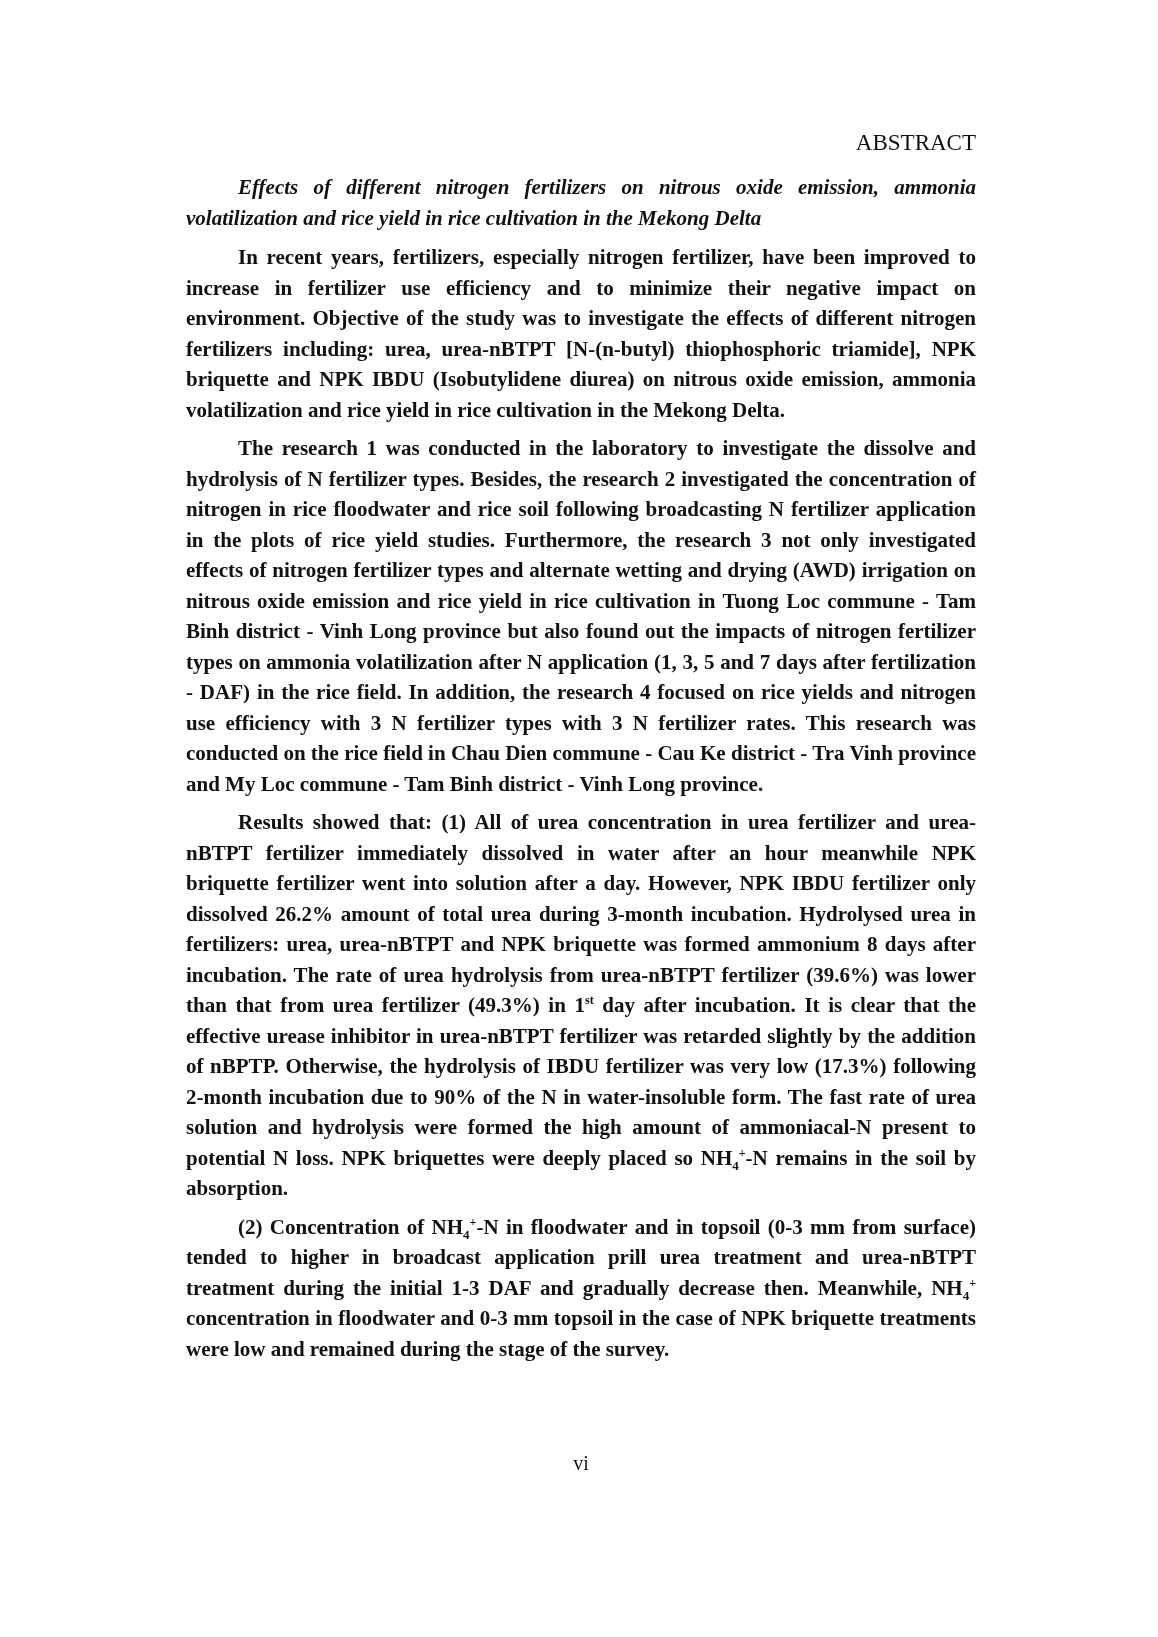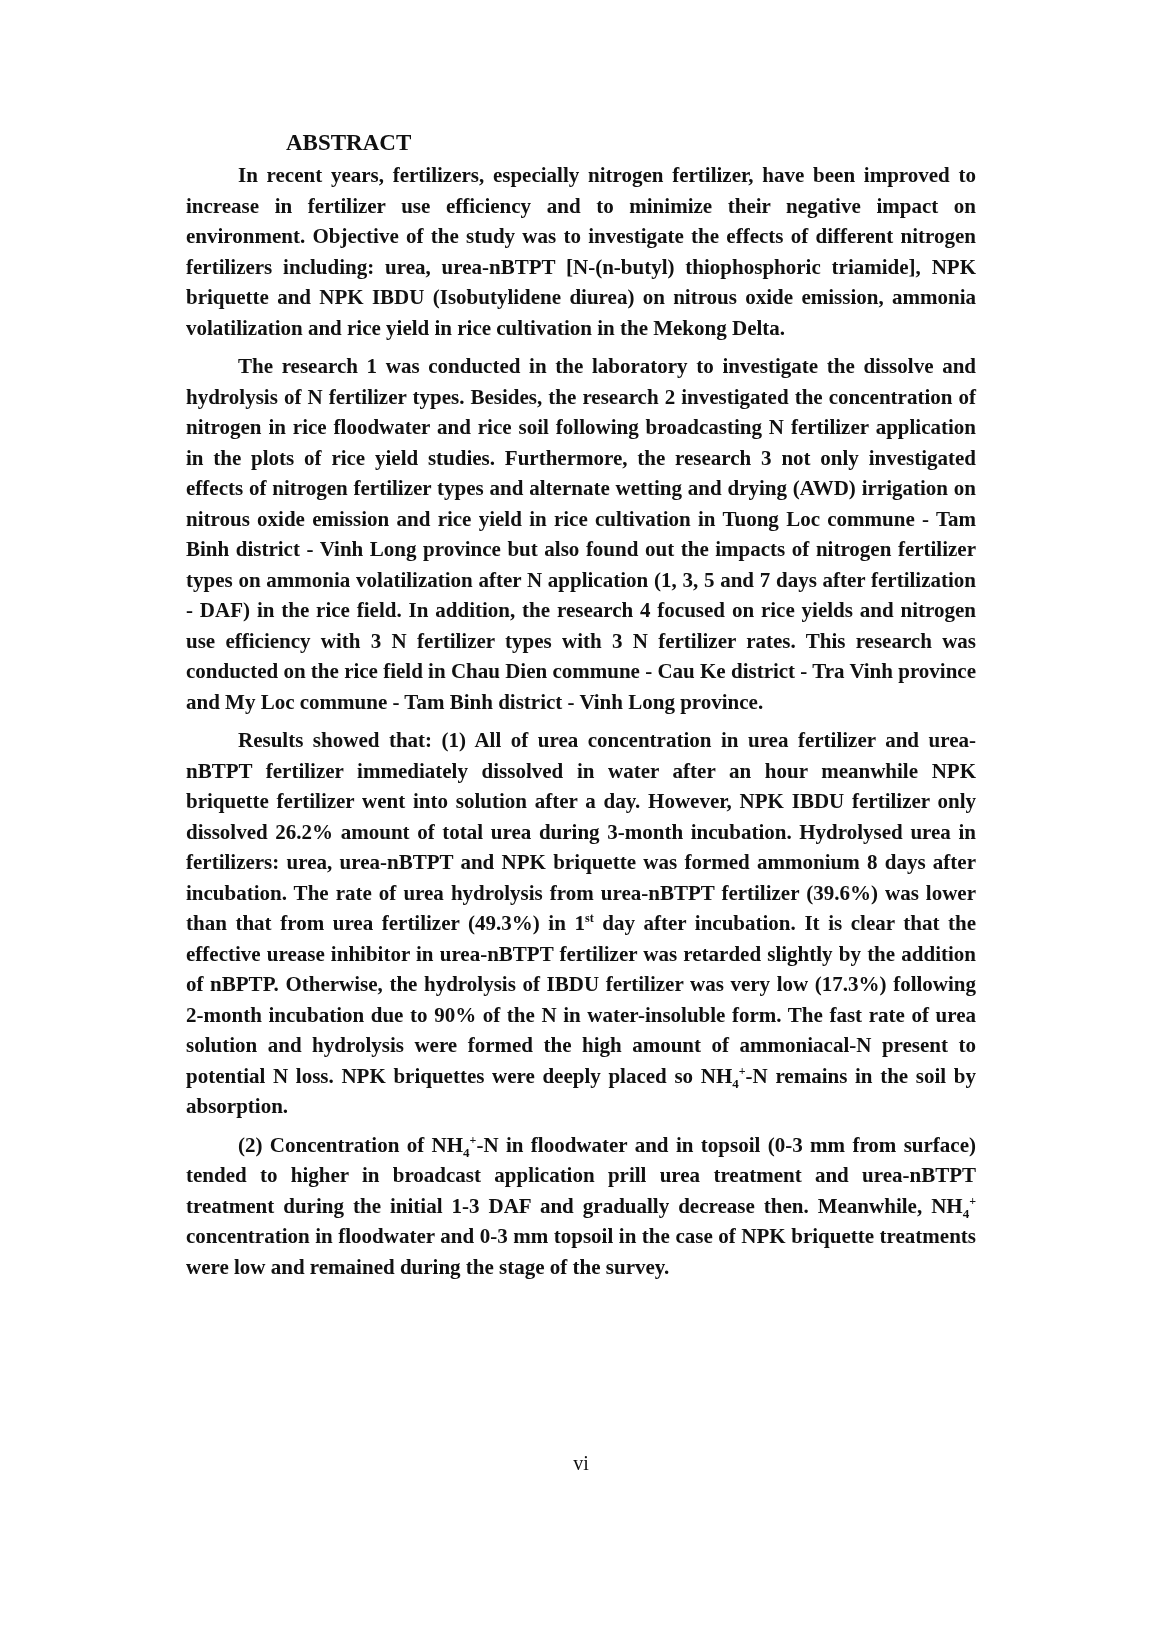--- a/index.html
+++ b/index.html
@@ -6,21 +6,21 @@
   body { width: 1158px; height: 1637px; position: relative; overflow: hidden; }
   .page {
     position: absolute; left: 0; top: 0; width: 1158px; height: 1637px;
     background: #ffffff; color: #111111;
     font-family: "Liberation Serif", "DejaVu Serif", serif;
   }
   .content {
     position: absolute; left: 186px; top: 126px; width: 790px;
   }
   .title {
-    text-align: left; font-weight: bold; font-size: 23px;
+    text-align: right; font-weight: normal; font-size: 23px;
     margin: 0; padding-left: 100px; height: 34px; line-height: 34px;
   }
   .subtitle {
     font-weight: bold; font-style: italic; font-size: 21px;
     line-height: 31px; margin: 12px 0 8px 0; text-indent: 52px;
     text-align: justify;
   }
   .para {
     font-size: 21px; line-height: 30.5px; margin: 0 0 8px 0;
     text-indent: 52px; text-align: justify; font-weight: bold;
@@ -31,20 +31,21 @@
     position: absolute; left: 0; width: 1158px; top: 1452px;
     text-align: center; font-size: 20px; padding-left: 2px;
   }
 </style>
 </head>
 <body>
 
 <div class="page">
   <div class="content">
     <h1 class="title">ABSTRACT</h1>
+    <p class="subtitle">Effects of different nitrogen fertilizers on nitrous oxide emission, ammonia volatilization and rice yield in rice cultivation in the Mekong Delta</p>
 
     <p class="para">In recent years, fertilizers, especially nitrogen fertilizer, have been improved to increase in fertilizer use efficiency and to minimize their negative impact on environment. Objective of the study was to investigate the effects of different nitrogen fertilizers including: urea, urea-nBTPT [N-(n-butyl) thiophosphoric triamide], NPK briquette and NPK IBDU (Isobutylidene diurea) on nitrous oxide emission, ammonia volatilization and rice yield in rice cultivation in the Mekong Delta.</p>
 
     <p class="para">The research 1 was conducted in the laboratory to investigate the dissolve and hydrolysis of N fertilizer types. Besides, the research 2 investigated the concentration of nitrogen in rice floodwater and rice soil following broadcasting N fertilizer application in the plots of rice yield studies. Furthermore, the research 3 not only investigated effects of nitrogen fertilizer types and alternate wetting and drying (AWD) irrigation on nitrous oxide emission and rice yield in rice cultivation in Tuong Loc commune - Tam Binh district - Vinh Long province but also found out the impacts of nitrogen fertilizer types on ammonia volatilization after N application (1, 3, 5 and 7 days after fertilization - DAF) in the rice field. In addition, the research 4 focused on rice yields and nitrogen use efficiency with 3 N fertilizer types with 3 N fertilizer rates. This research was conducted on the rice field in Chau Dien commune - Cau Ke district - Tra Vinh province and My Loc commune - Tam Binh district - Vinh Long province.</p>
 
     <p class="para"><span>Results showed that: (1) All of urea concentration in urea fertilizer and urea-nBTPT fertilizer immediately dissolved in water after an hour meanwhile NPK briquette fertilizer went into solution after a day. However, NPK IBDU fertilizer only dissolved 26.2% amount of total urea during 3-month incubation. Hydrolysed urea in fertilizers: urea, urea-nBTPT and NPK briquette was formed ammonium 8 days after incubation. The rate of urea hydrolysis from urea-nBTPT fertilizer (39.6%) was lower than that from urea fertilizer (49.3%) in 1</span><sup>st</sup><span> day after incubation. It is clear that the effective urease inhibitor in urea-nBTPT fertilizer was retarded slightly by the addition of nBPTP. Otherwise, the hydrolysis of IBDU fertilizer was very low (17.3%) following 2-month incubation due to 90% of the N in water-insoluble form. The fast rate of urea solution and hydrolysis were formed the high amount of ammoniacal-N present to potential N loss. NPK briquettes were deeply placed so NH</span><sub>4</sub><sup>+</sup><span>-N remains in the soil by absorption.</span></p>
 
     <p class="para"><span>(2) Concentration of NH</span><sub>4</sub><sup>+</sup><span>-N in floodwater and in topsoil (0-3 mm from surface) tended to higher in broadcast application prill urea treatment and urea-nBTPT treatment during the initial 1-3 DAF and gradually decrease then. Meanwhile, NH</span><sub>4</sub><sup>+</sup><span> concentration in floodwater and 0-3 mm topsoil in the case of NPK briquette treatments were low and remained during the stage of the survey.</span></p>
   </div>
 

